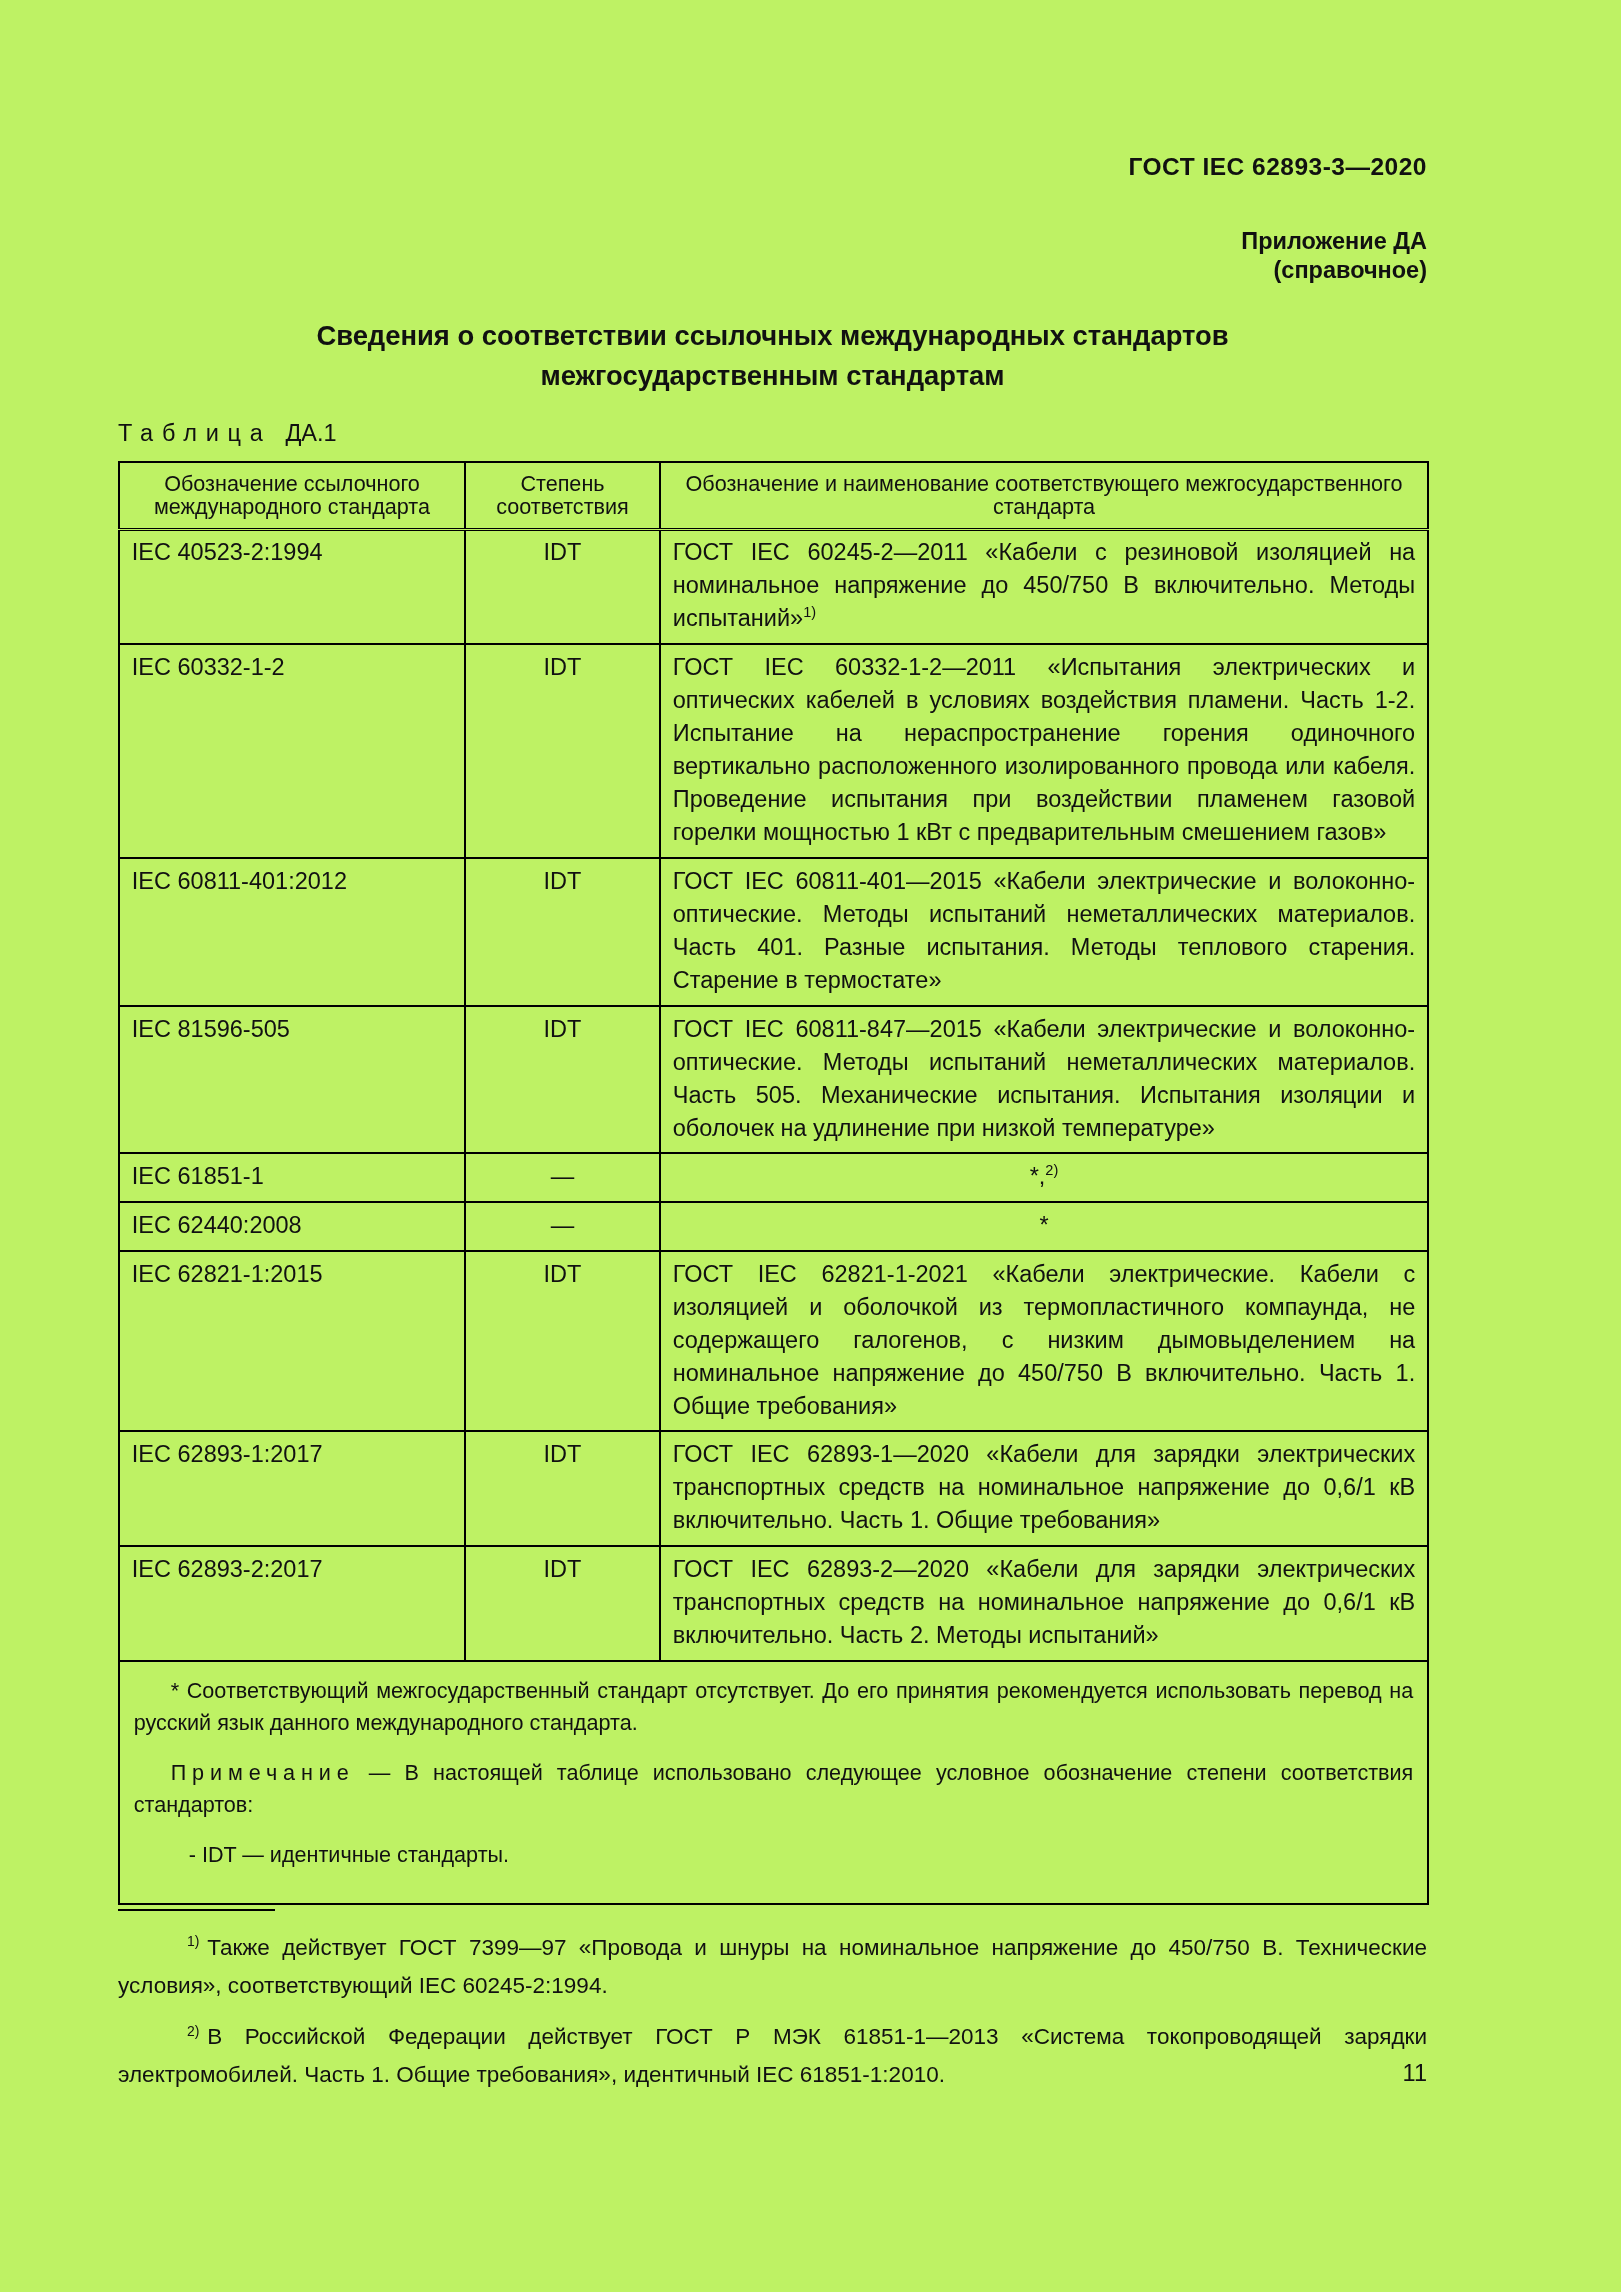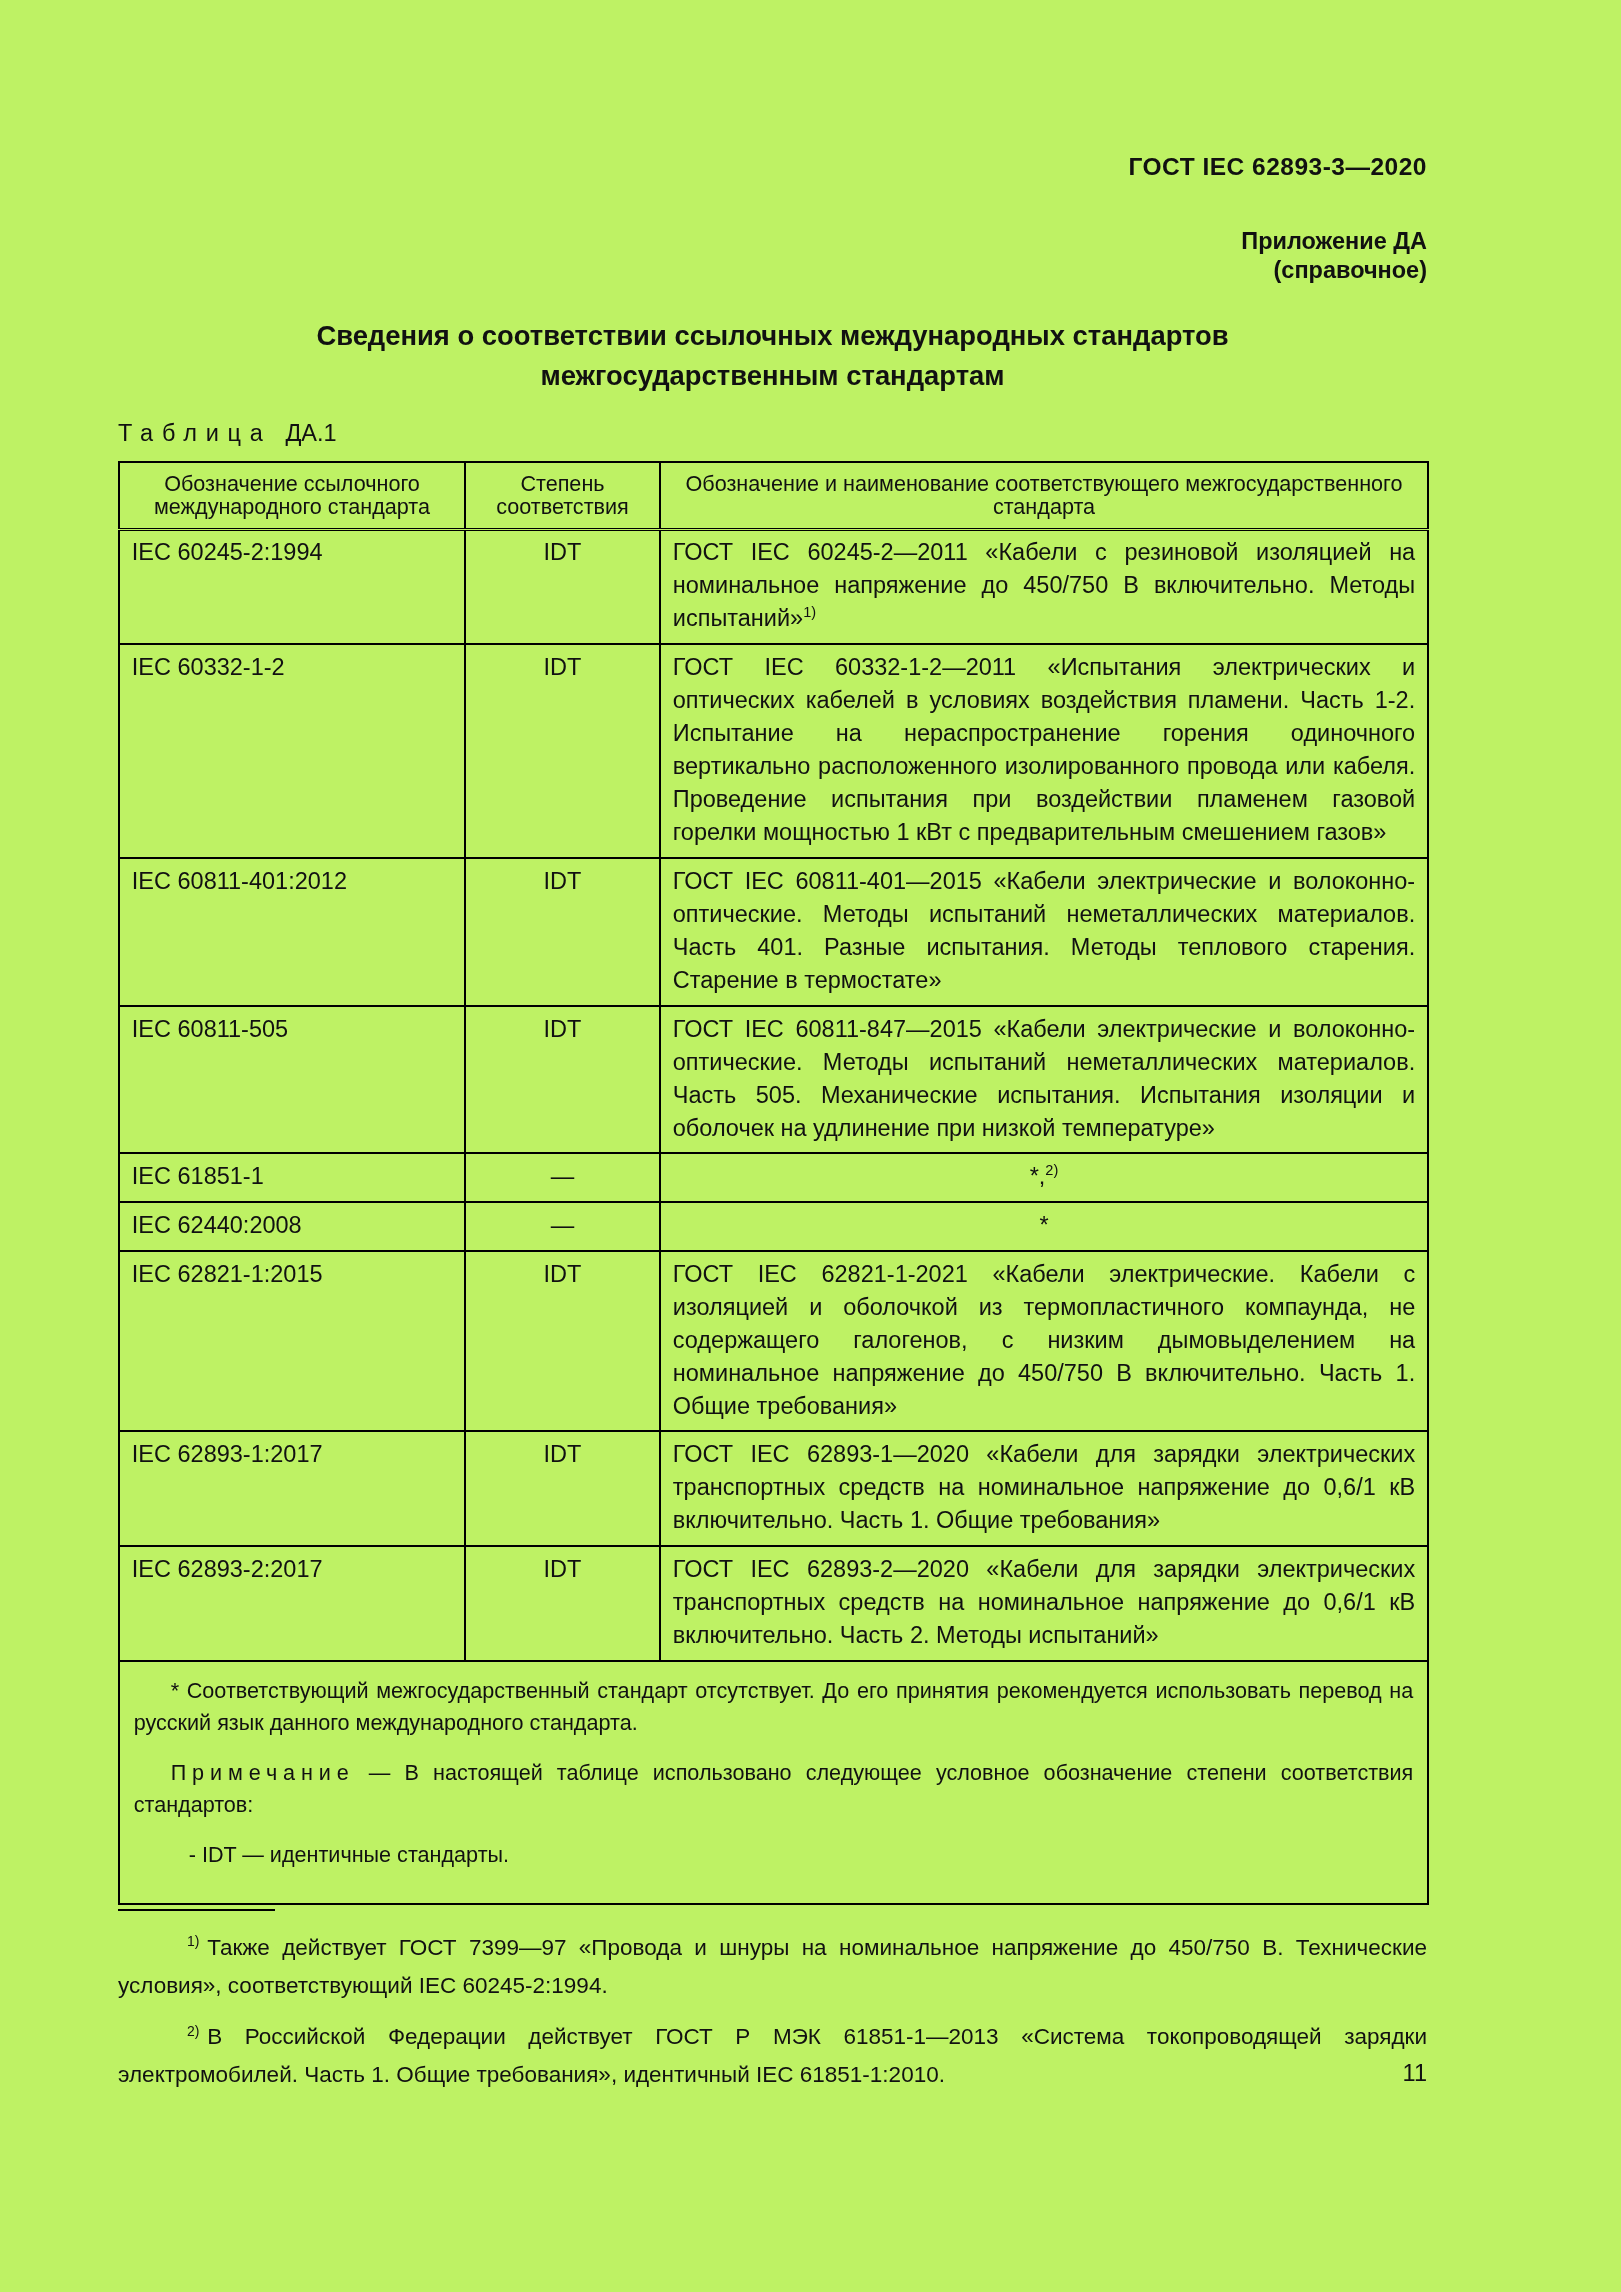--- a/index.html
+++ b/index.html
@@ -90,36 +90,36 @@
     </colgroup>
     <thead>
       <tr>
         <th class="vline">Обозначение ссылочного международного стандарта</th>
         <th class="vline">Степень соответствия</th>
         <th>Обозначение и наименование соответствующего межгосударственного стандарта</th>
       </tr>
     </thead>
     <tbody id="table-body">
         <tr>
-          <td class="c1 vline">IEC 60245-2:1994</td>
+          <td class="c1 vline">IEC 40523-2:1994</td>
           <td class="c2 vline">IDT</td>
           <td class="c3">ГОСТ IEC 60245-2—2011 «Кабели с резиновой изоляцией на номинальное напряжение до 450/750 В включительно. Методы испытаний»<sup class="mark">1)</sup></td>
         </tr>
         <tr>
           <td class="c1 vline">IEC 60332-1-2</td>
           <td class="c2 vline">IDT</td>
           <td class="c3">ГОСТ IEC 60332-1-2—2011 «Испытания электрических и оптических кабелей в условиях воздействия пламени. Часть 1-2. Испытание на нераспространение горения одиночного вертикально расположенного изолированного провода или кабеля. Проведение испытания при воздействии пламенем газовой горелки мощностью 1 кВт с предварительным смешением газов»</td>
         </tr>
         <tr>
           <td class="c1 vline">IEC 60811-401:2012</td>
           <td class="c2 vline">IDT</td>
           <td class="c3">ГОСТ IEC 60811-401—2015 «Кабели электрические и волоконно-оптические. Методы испытаний неметаллических материалов. Часть 401. Разные испытания. Методы теплового старения. Старение в термостате»</td>
         </tr>
         <tr>
-          <td class="c1 vline">IEC 60811-505</td>
+          <td class="c1 vline">IEC 81596-505</td>
           <td class="c2 vline">IDT</td>
           <td class="c3">ГОСТ IEC 60811-847—2015 «Кабели электрические и волоконно-оптические. Методы испытаний неметаллических материалов. Часть 505. Механические испытания. Испытания изоляции и оболочек на удлинение при низкой температуре»</td>
         </tr>
         <tr>
           <td class="c1 vline">IEC 61851-1</td>
           <td class="c2 vline">—</td>
           <td class="c3 center">*,<sup class="mark">2)</sup></td>
         </tr>
         <tr>
           <td class="c1 vline">IEC 62440:2008</td>

